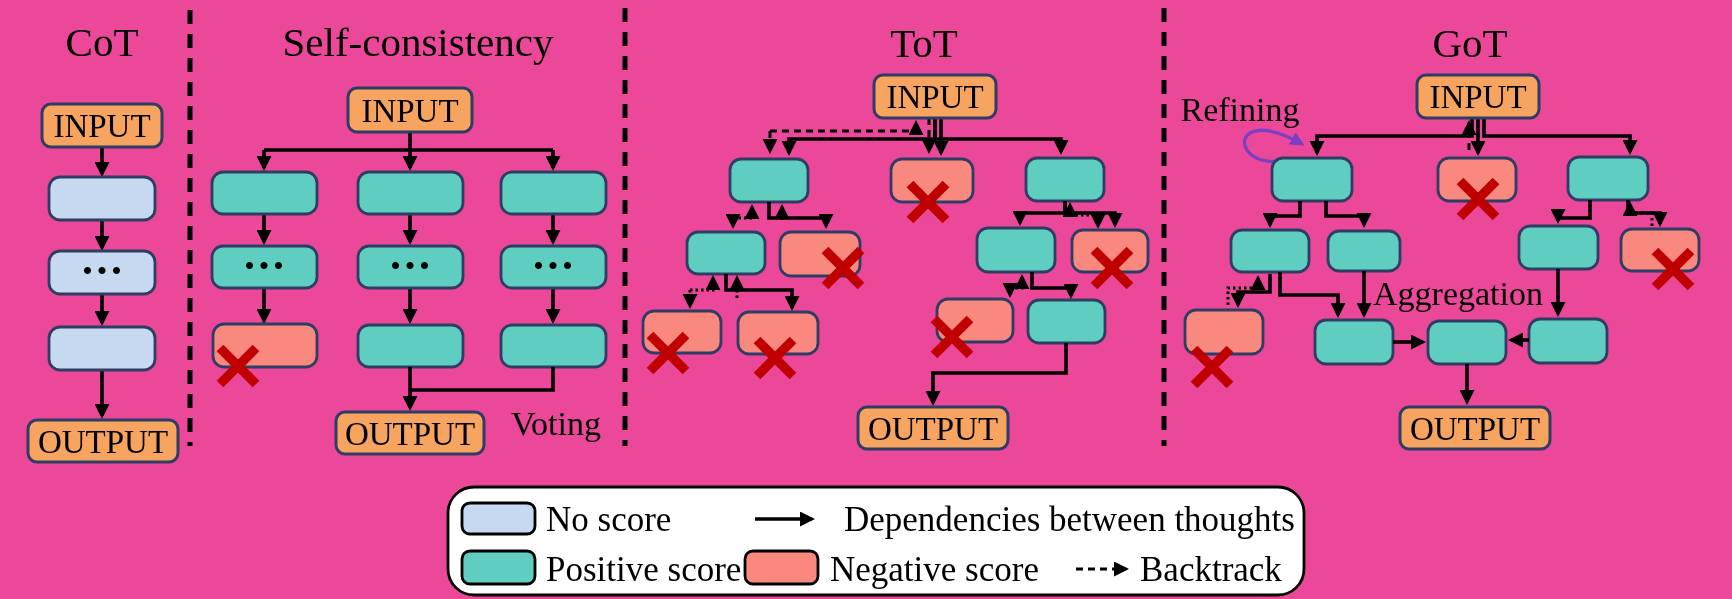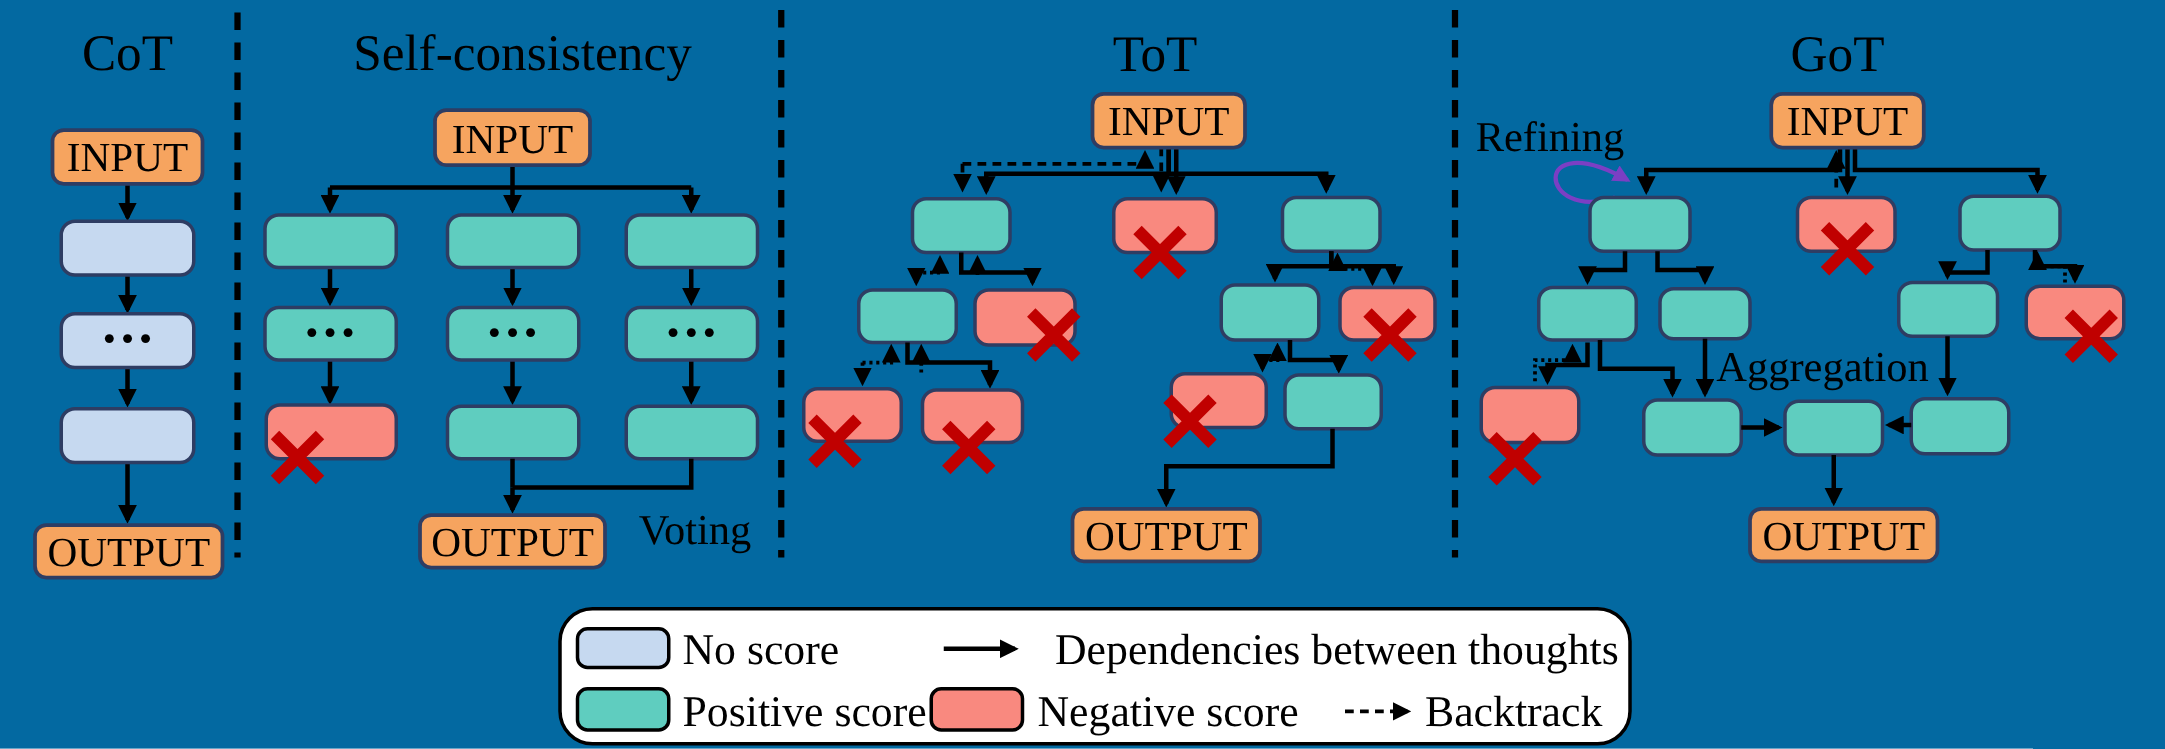--- a/index.html
+++ b/index.html
@@ -1,16 +1,16 @@
 <!DOCTYPE html>
 <html><head>
 <meta charset="utf-8">
 <style>
   html,body{margin:0;padding:0;background:#ffffff;}
-  .canvas{position:relative;width:1732px;height:599px;background:#0369a1;overflow:hidden;}
+  .canvas{position:relative;width:1732px;height:599px;background:#ec4899;overflow:hidden;}
   svg{display:block;}
   text{fill:#000;}
   .title{font:41px "Liberation Serif", serif;text-anchor:middle;}
   .iolbl{font:33px "Liberation Serif", serif;text-anchor:middle;}
   .ann{font:34px "Liberation Serif", serif;text-anchor:middle;}
   .leglbl{font:35px "Liberation Serif", serif;}
   .dots{font:30px "Liberation Serif", serif;text-anchor:middle;letter-spacing:4px;}
   .node{stroke:#2E3D63;stroke-width:2.8;}
   .io{fill:#F6A45F;stroke:#2E3D63;stroke-width:3;}
   .n-blue{fill:#C6D9F0;}

